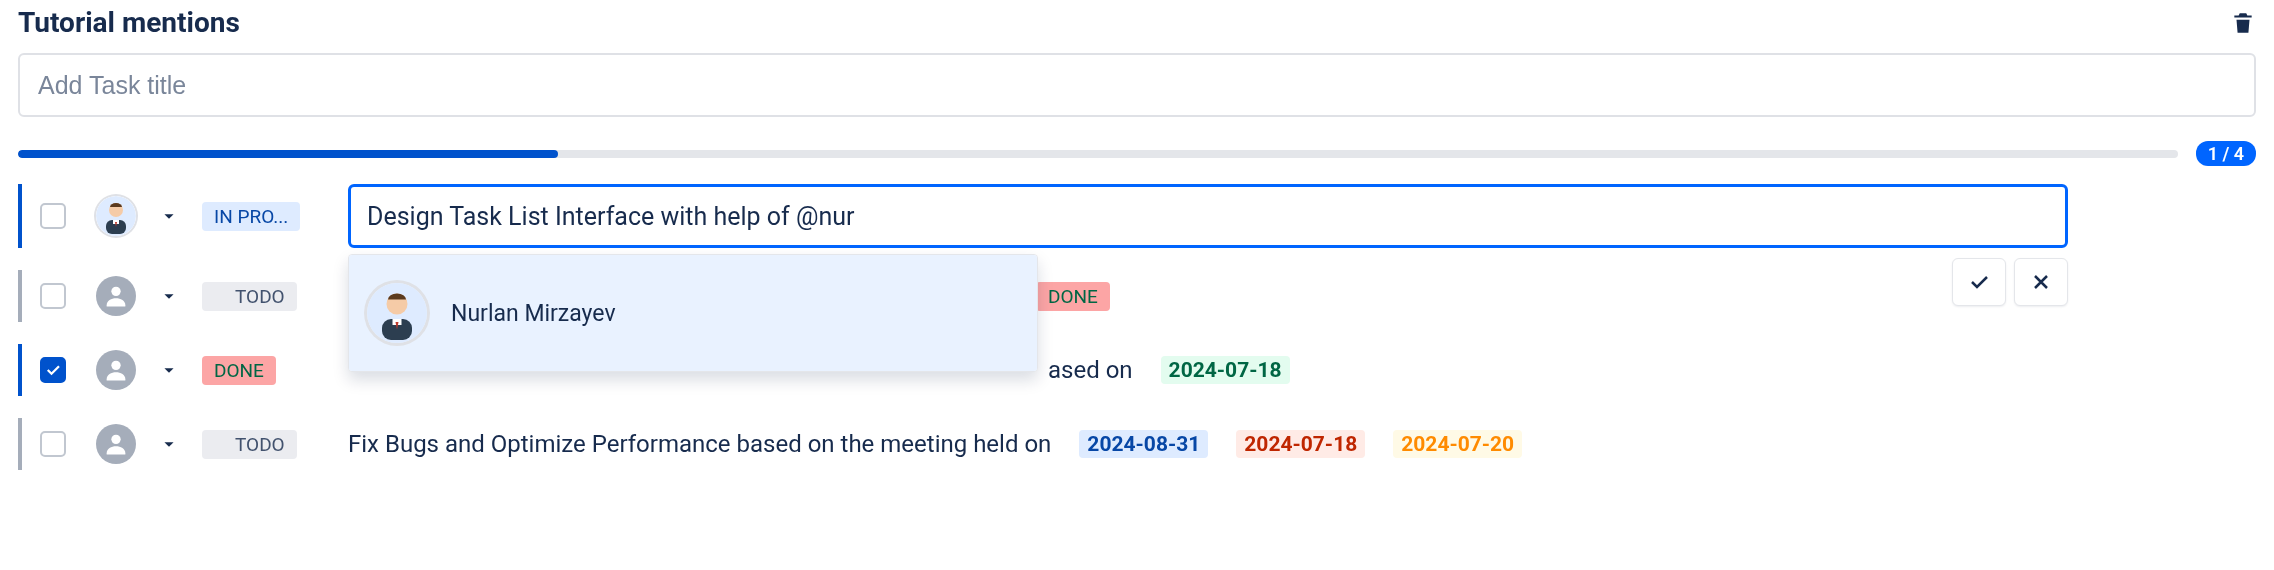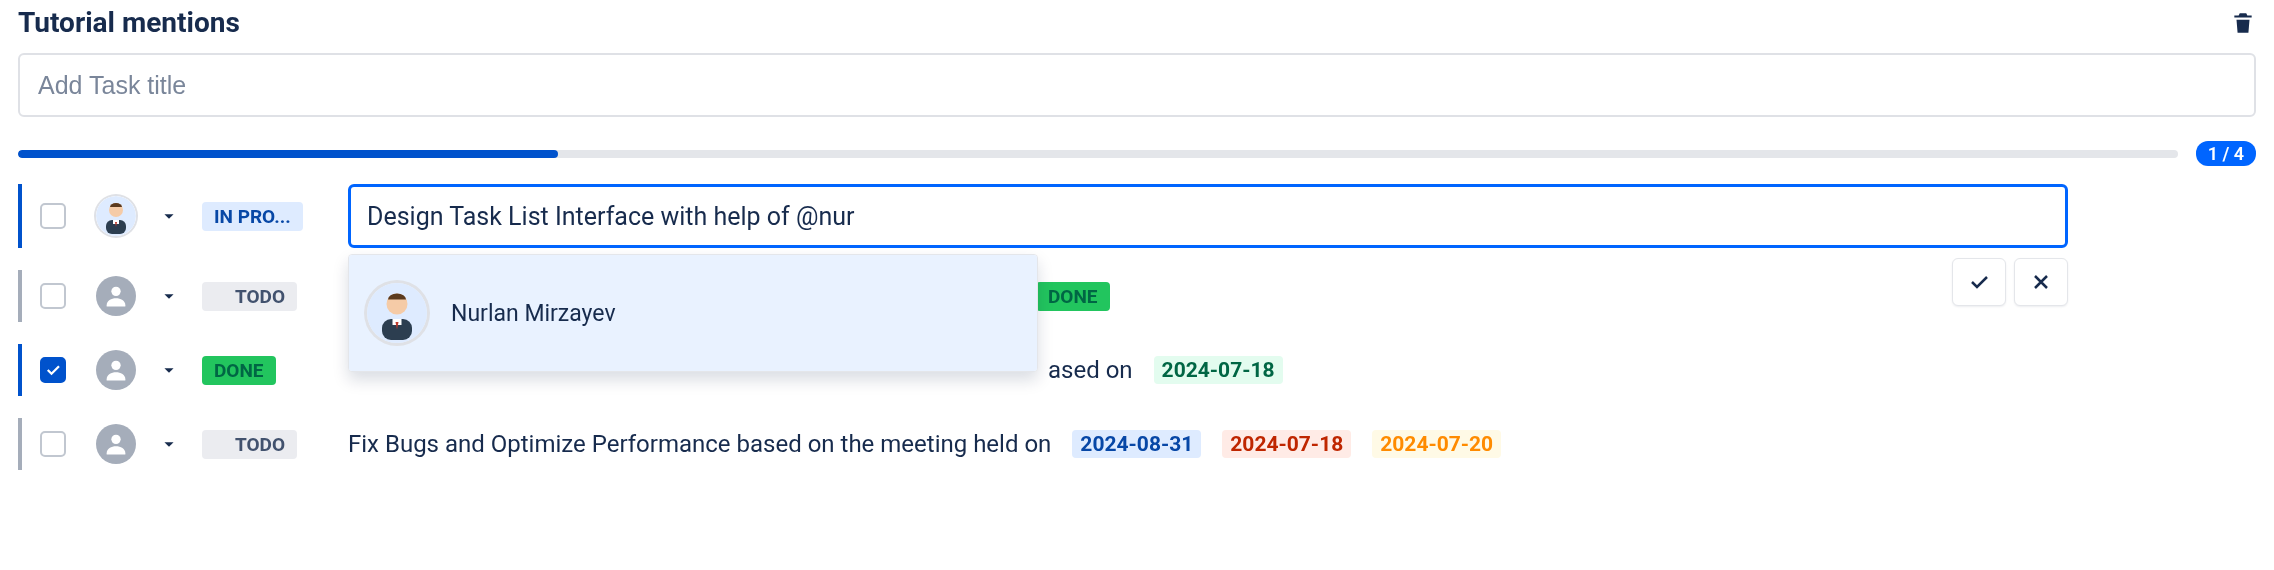--- a/index.html
+++ b/index.html
@@ -31,28 +31,28 @@
   .avatar, .avatar-generic {
     width: 40px; height: 40px; border-radius: 50%; flex-shrink: 0; margin-right: 22px;
     display: flex; align-items: center; justify-content: center;
   }
   .avatar { background: radial-gradient(circle at 50% 35%, #fbe3c2 0 40%, transparent 41%); position: relative; box-shadow: 0 0 0 2px #DFE1E6; overflow:hidden; }
   .avatar svg { width: 40px; height: 40px; }
   .avatar-generic { background: #A5ADBA; color: #fff; }
   .avatar-generic svg { width: 28px; height: 28px; }
   .expand-btn { width: 22px; height: 22px; display:flex; align-items:center; justify-content:center; cursor:pointer; margin-right: 22px; color:#172B4D; }
   .expand-btn svg { width: 22px; height: 22px; }
-  .status-badge { font-size: 19px; font-weight: 700; padding: 3px 12px; border-radius: 4px; margin-right: 28px; white-space: nowrap; }
+  .status-badge { font-size: 19px; font-weight: 400; padding: 3px 12px; border-radius: 4px; margin-right: 28px; white-space: nowrap; }
   .status-in-progress { background: #DEEBFF; color: #0747A6; }
   .status-todo { background: #EBECF0; color: #42526E; padding-left: 33px; }
-  .status-done { background: #22c55e; color: #006644; }
+  .status-done { background: #fca5a5; color: #006644; }
   .status-col { width: 146px; display:flex; }
   .task-text { font-size: 24px; color: #172B4D; display: inline; }
   .task-content { display: flex; flex-wrap: wrap; gap: 6px; }
-  .date-tag { font-size: 21px; font-weight: 700; padding: 2px 8px; border-radius: 4px; margin-left: 15px; }
+  .date-tag { font-size: 21px; font-weight: 700; padding: 2px 8px; border-radius: 4px; margin-left: 22px; }
   .date-green  { background: #E3FCEF; color: #006644; }
   .date-blue   { background: #DEEBFF; color: #0747A6; }
   .date-red    { background: #FFEBE6; color: #BF2600; }
   .date-yellow { background: #FFFAE6; color: #FF8B00; }
   .edit-input-wrap { flex: 1; max-width: 1720px; position: relative; }
   .edit-input {
     width: 100%; height: 64px; border: 3px solid #0065FF; border-radius: 6px;
     padding: 0 16px; font-size: 25px; color: #172B4D; outline: none; background:#fff;
     font-family: inherit;
   }

